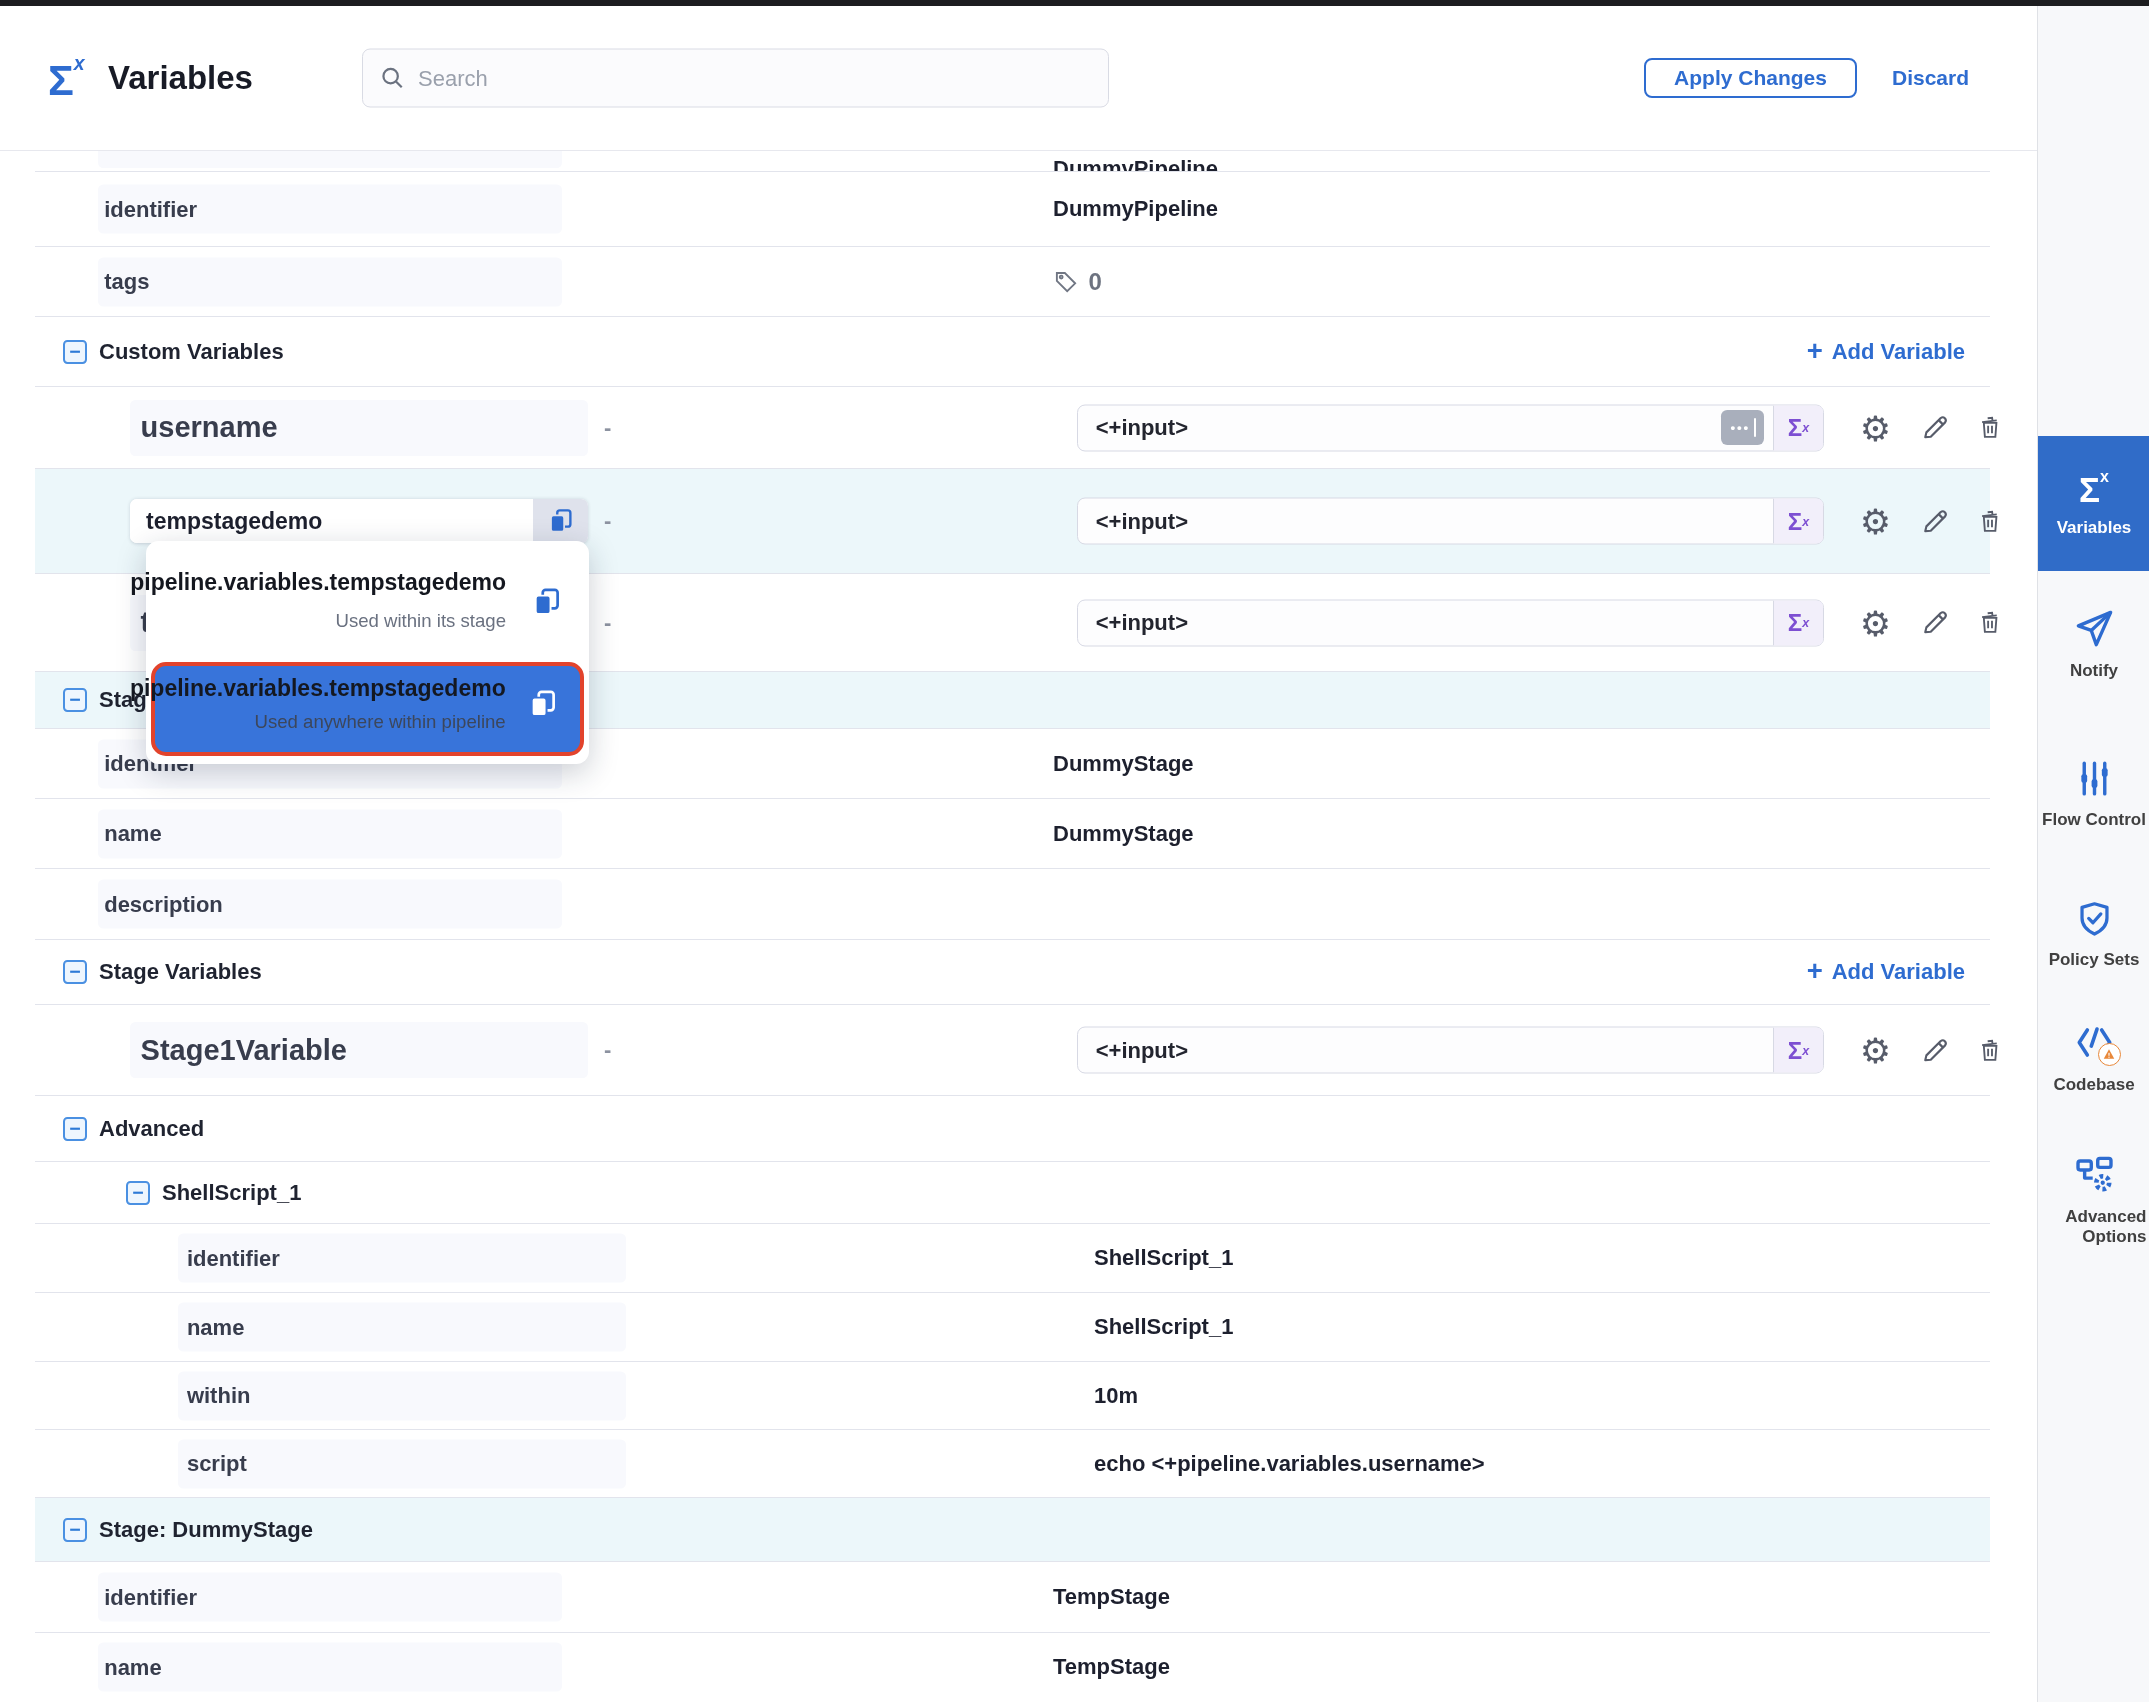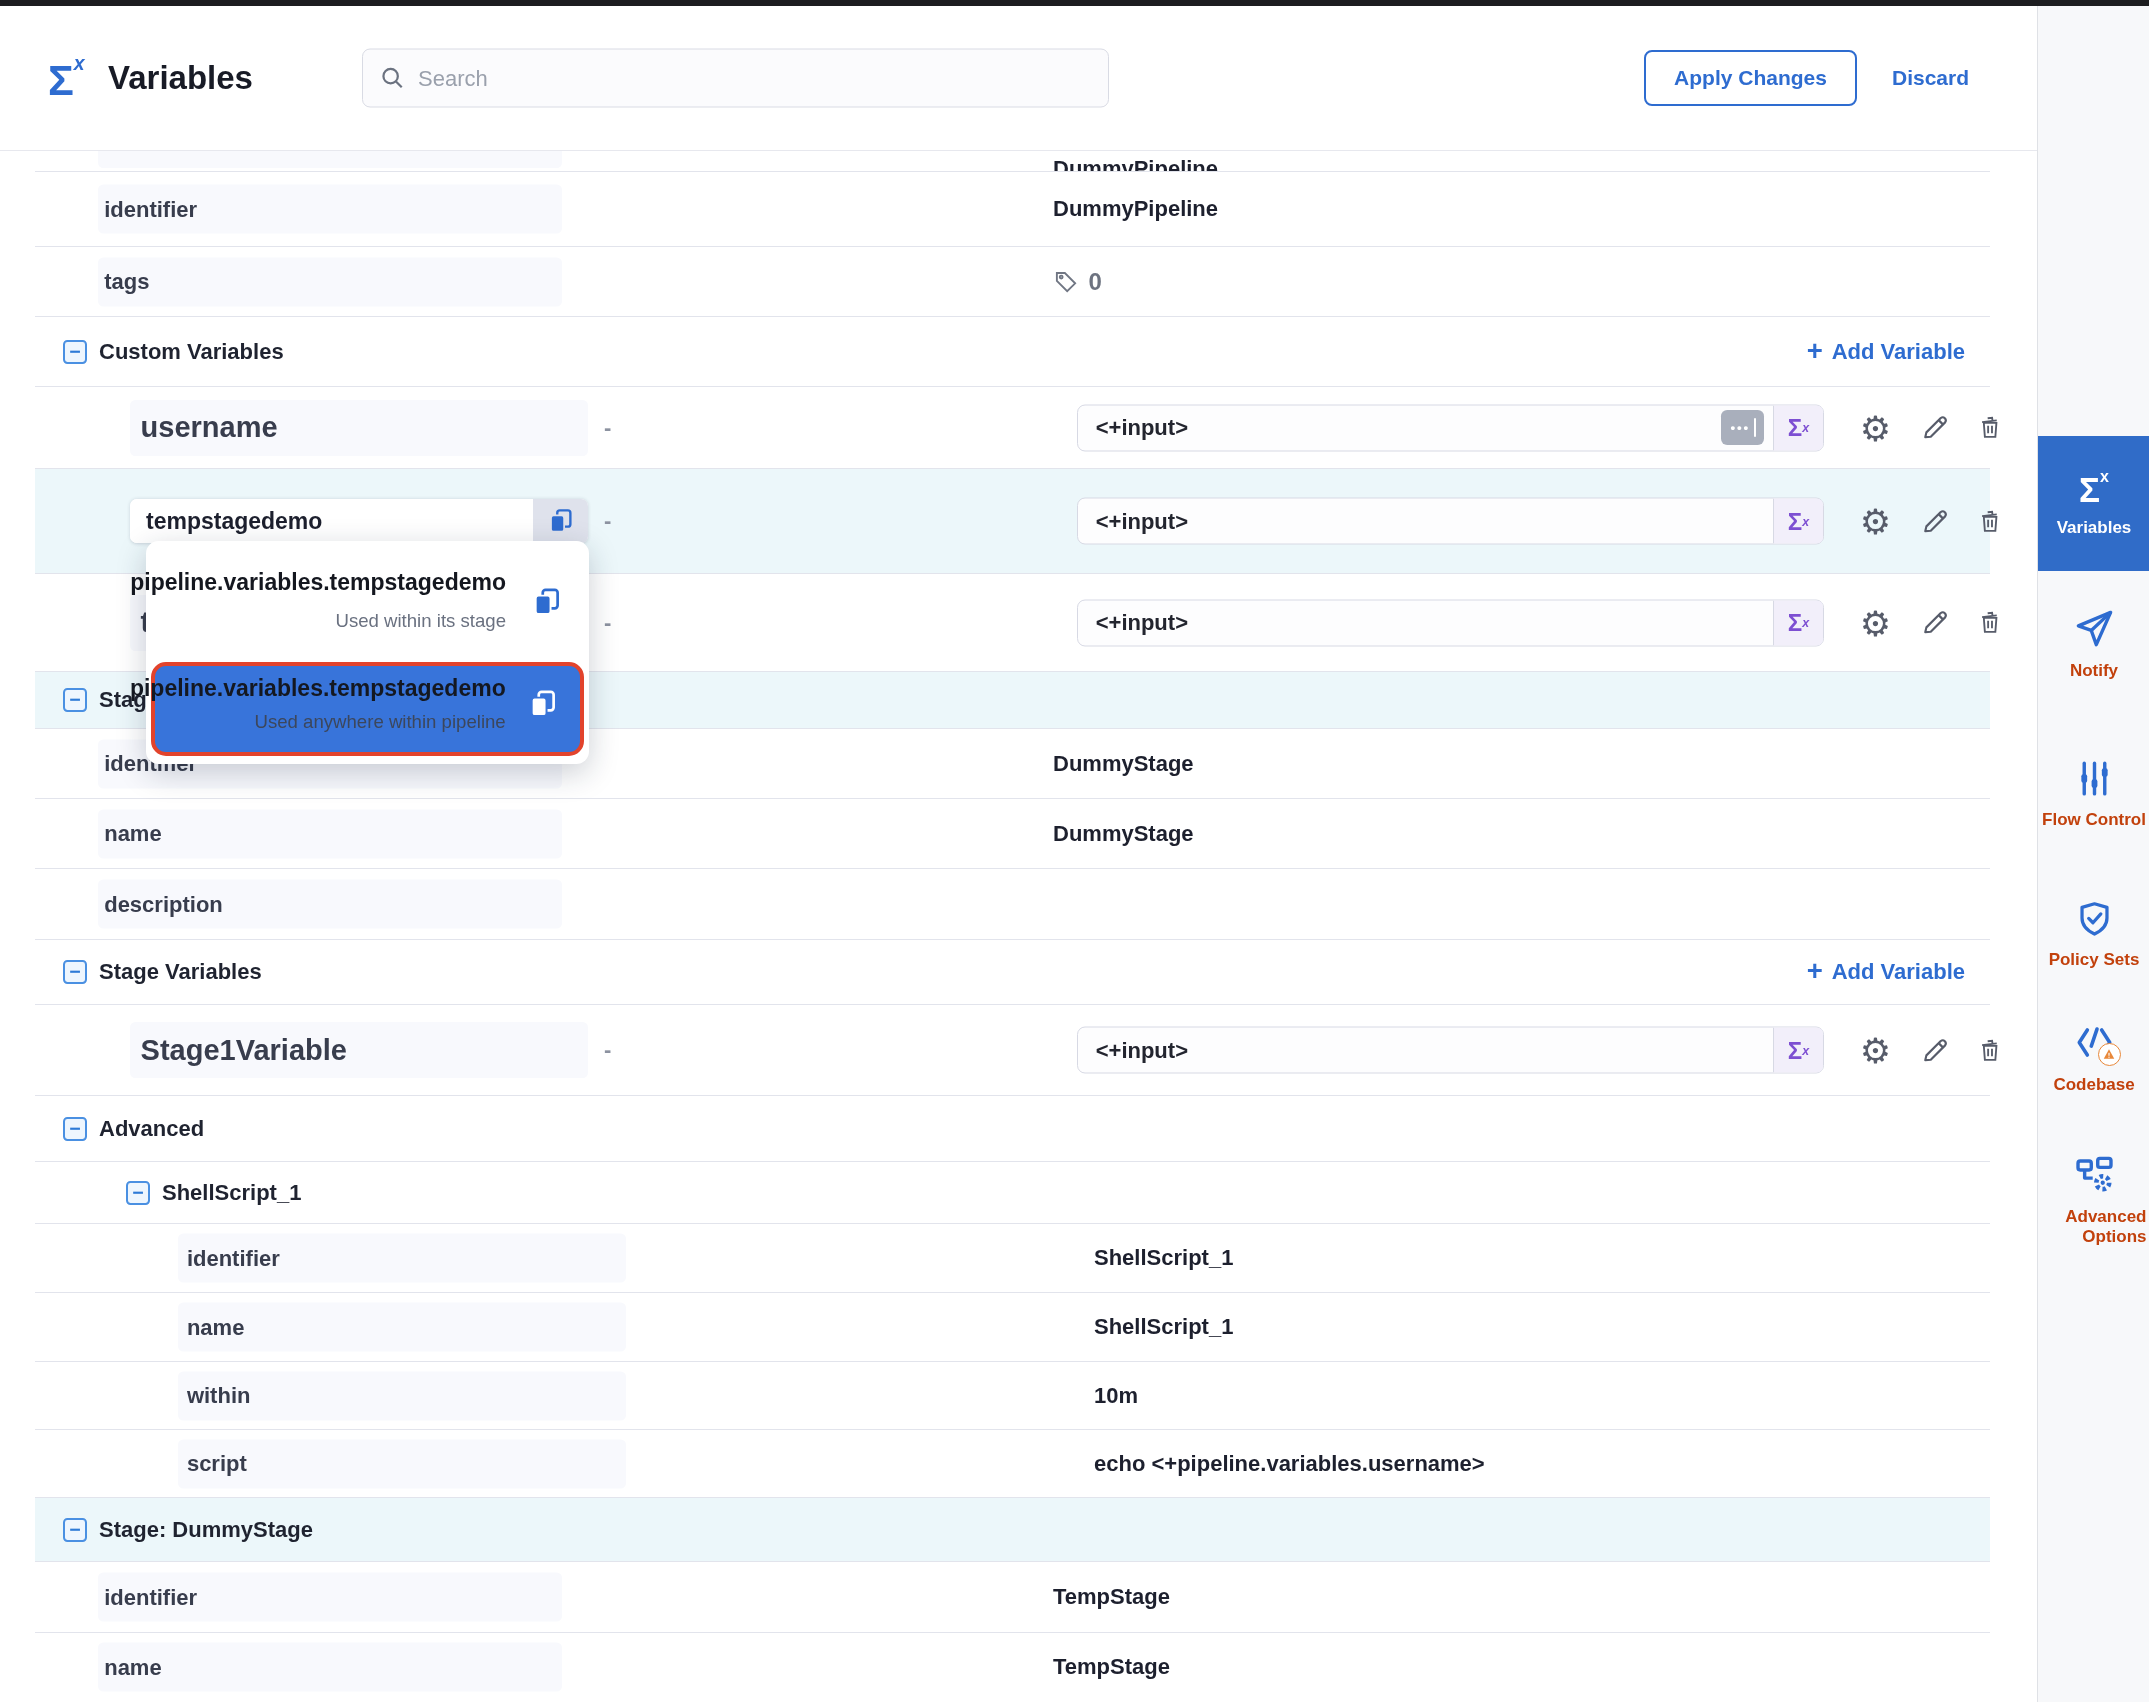--- a/index.html
+++ b/index.html
@@ -21,21 +21,21 @@
   .top-strip{position:absolute;left:0;top:0;width:2149px;height:6.2px;background:#1d1d20;z-index:9;}
 
   
   .hdr{position:absolute;left:0;top:6.2px;width:2037px;height:145px;background:#fff;border-bottom:1.8px solid #e7e8ee;z-index:4;}
   .hdr-sigma{position:absolute;left:48px;top:50%;transform:translateY(-50%);color:var(--blue);font-size:43px;font-weight:700;line-height:1;}
   .hdr-sigma sup{font-size:19.5px;font-style:italic;font-weight:700;vertical-align:25px;}
   .hdr-title{position:absolute;left:108px;top:50%;transform:translateY(-50%);font-size:33px;font-weight:700;color:#181b26;}
   .search{position:absolute;left:362px;top:50%;transform:translateY(-50%);width:747px;height:59px;border:1.8px solid #d9dbe4;border-radius:8px;background:#fbfbfd;display:flex;align-items:center;padding:0 16px;gap:12.4px;}
   .search input{border:none;outline:none;background:transparent;font-size:22px;color:#3a3f4e;flex:1;}
   .search input::placeholder{color:#9aa0ac;}
-  .apply-btn{position:absolute;left:1644px;top:50%;transform:translateY(-50%);width:213px;height:56px;border:2.2px solid var(--blue);border-radius:8px;background:#fff;color:var(--blue);font-size:21px;font-weight:600;display:flex;align-items:center;justify-content:center;cursor:pointer;}
+  .apply-btn{position:absolute;left:1644px;top:50%;transform:translateY(-50%);width:213px;height:40px;border:2.2px solid var(--blue);border-radius:8px;background:#fff;color:var(--blue);font-size:21px;font-weight:600;display:flex;align-items:center;justify-content:center;cursor:pointer;}
   .discard-btn{position:absolute;left:1892px;top:50%;transform:translateY(-50%);color:var(--blue);font-size:21px;font-weight:600;background:none;border:none;cursor:pointer;}
 
   
   .content{position:absolute;left:35px;top:151px;width:1955px;height:1552px;background:#fff;}
   .frow{position:relative;border-bottom:1.8px solid var(--divider);}
   .frow.cyan{background:var(--cyan);}
   .lab{position:absolute;left:63px;top:50%;transform:translateY(-50%);width:464px;padding:11.5px 8.9px 11.5px 6.2px;background:var(--skel);border-radius:5.3px;font-size:22px;font-weight:600;color:var(--label);}
   .val{position:absolute;left:1018px;top:50%;transform:translateY(-50%);font-size:22px;font-weight:600;color:var(--value);white-space:nowrap;}
   .frow.step .lab{left:143px;width:448px;padding-left:8.9px;}
   .frow.step .val{left:1059px;}
@@ -83,21 +83,21 @@
   .opt .sub{position:absolute;right:83px;font-size:18.6px;font-weight:400;color:#6a7180;white-space:nowrap;}
   .opt .copyico{position:absolute;right:25px;}
   .opt1{top:8.9px;height:106px;}
   .opt1 .main{top:19.5px;} .opt1 .sub{top:60px;} .opt1 .copyico{top:35px;}
   .opt2{left:5.3px;right:5.3px;top:121px;height:94px;background:var(--sel-blue);border:4.4px solid var(--red);border-radius:15px;}
   .opt2 .main{top:8.9px;right:74px;color:#141821;} .opt2 .sub{top:45px;right:74px;color:#3c475c;} .opt2 .copyico{top:21px;right:19.5px;}
 
   
   .sidebar{position:absolute;left:2037px;top:6.2px;width:113px;height:1696px;background:#f7f8fa;border-left:1.8px solid #dfe1e6;z-index:5;}
   .side-item{position:absolute;left:0;width:100%;display:flex;flex-direction:column;align-items:center;justify-content:center;gap:10.6px;cursor:pointer;text-align:center;}
-  .side-item .slabel{font-size:17px;font-weight:700;color:#c2410c;line-height:20.4px;padding:0 3.5px;}
+  .side-item .slabel{font-size:17px;font-weight:700;color:#404040;line-height:20.4px;padding:0 3.5px;}
   .side-item.active{background:var(--blue-active);}
   .side-item.active .slabel{color:#fff;}
   .side-sigma{color:#fff;font-size:35px;font-weight:700;line-height:1;}
   .side-sigma sup{font-size:16px;font-weight:700;vertical-align:19.5px;}
   .cb-wrap{position:relative;width:43px;height:43px;}
   .cb-badge{position:absolute;right:-5.3px;bottom:-1.8px;width:23px;height:23px;border:1.8px solid #e8883a;border-radius:50%;background:#fff;display:flex;align-items:center;justify-content:center;}
   svg{display:block;}
 </style>
 </head>
 <body>

